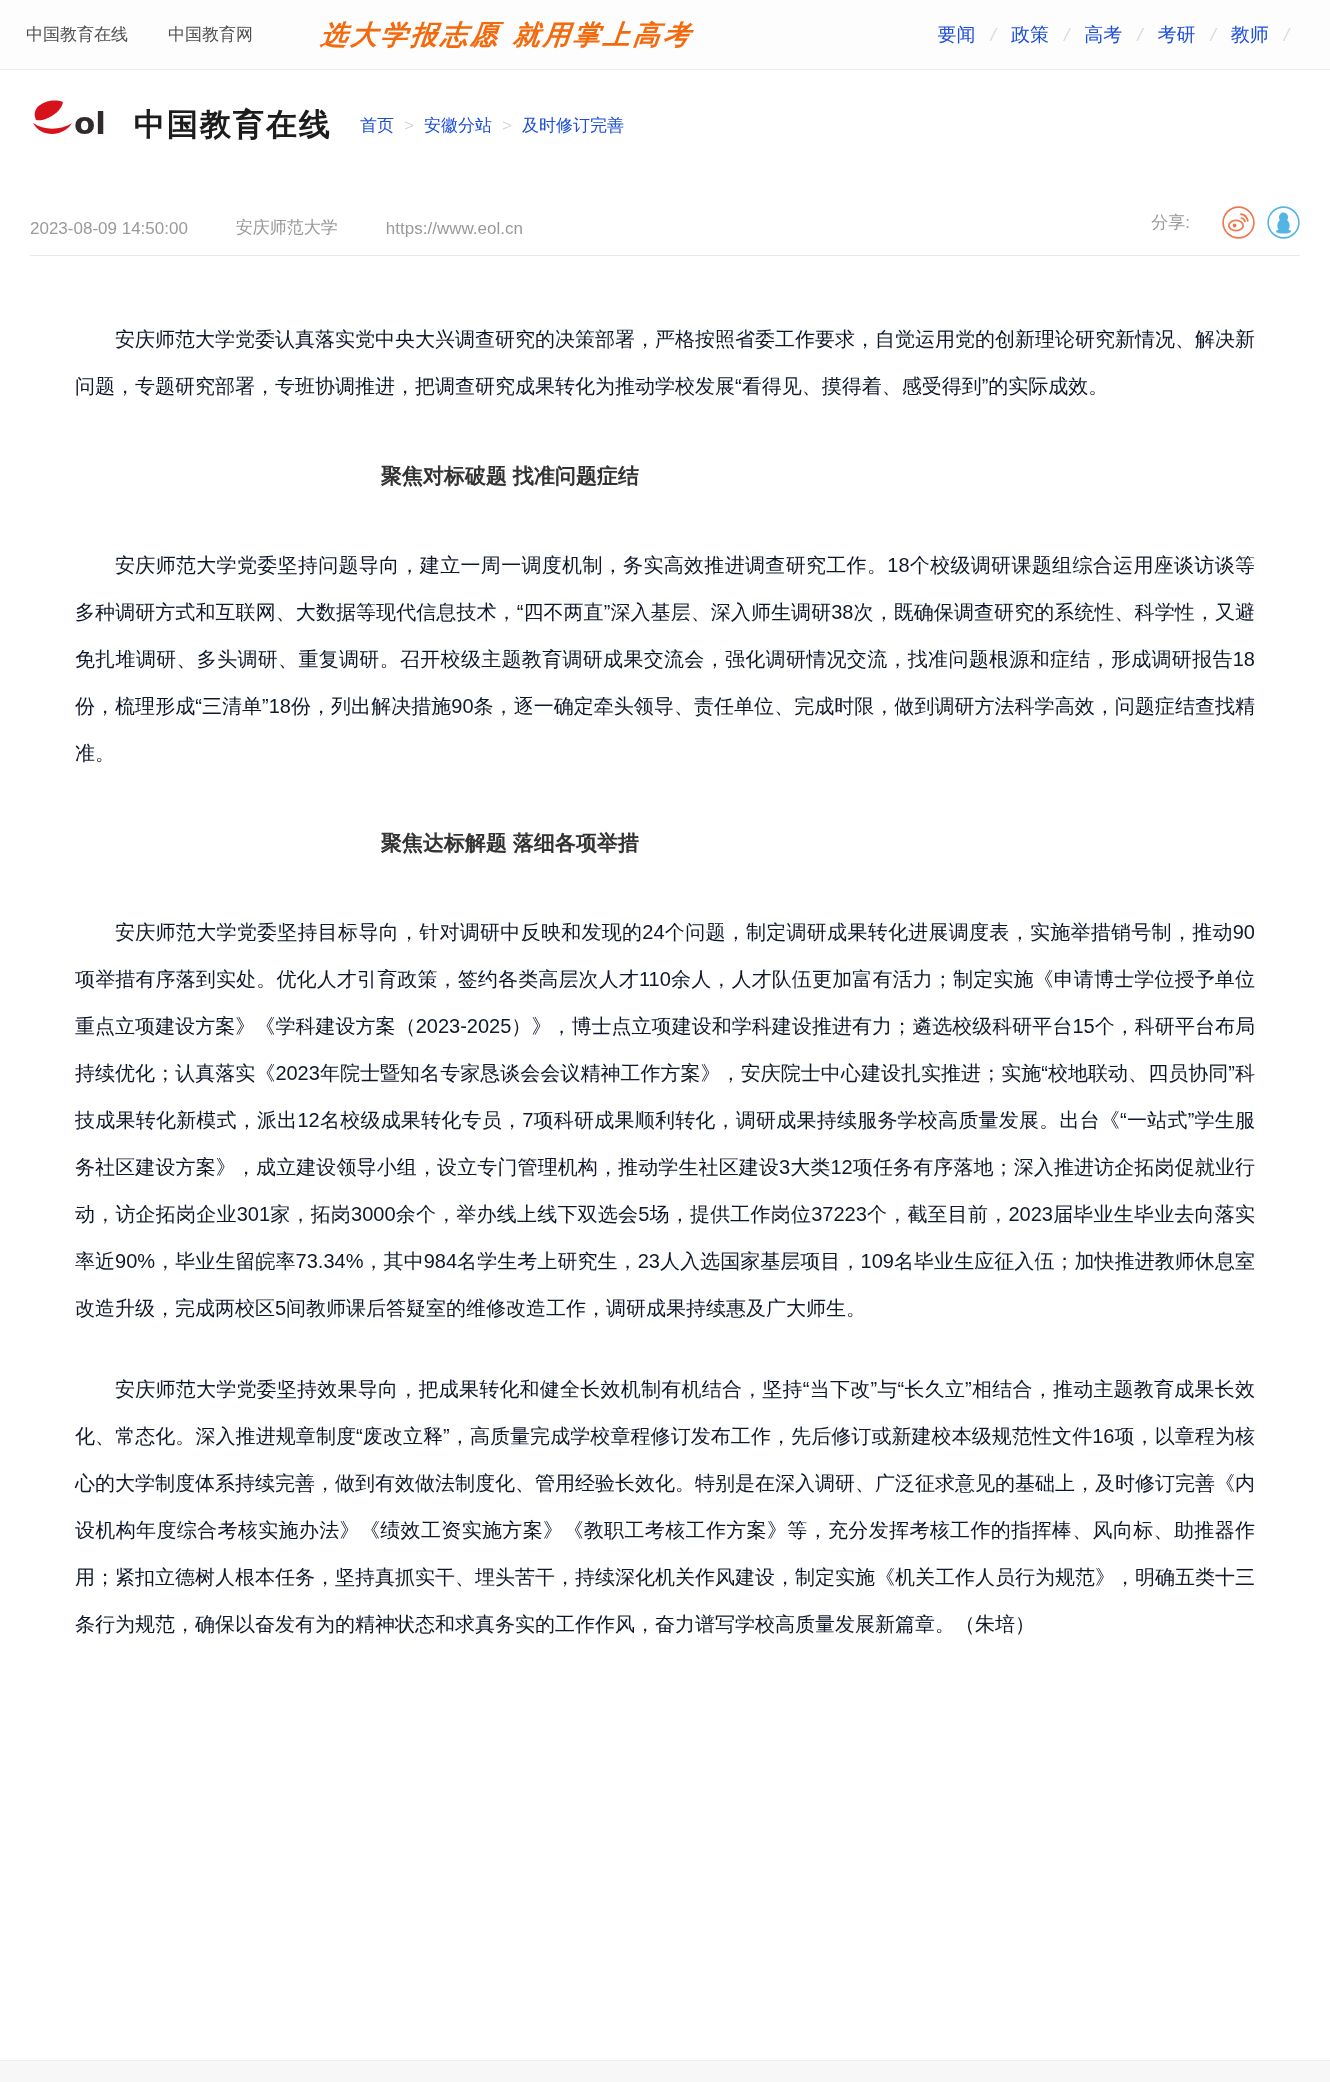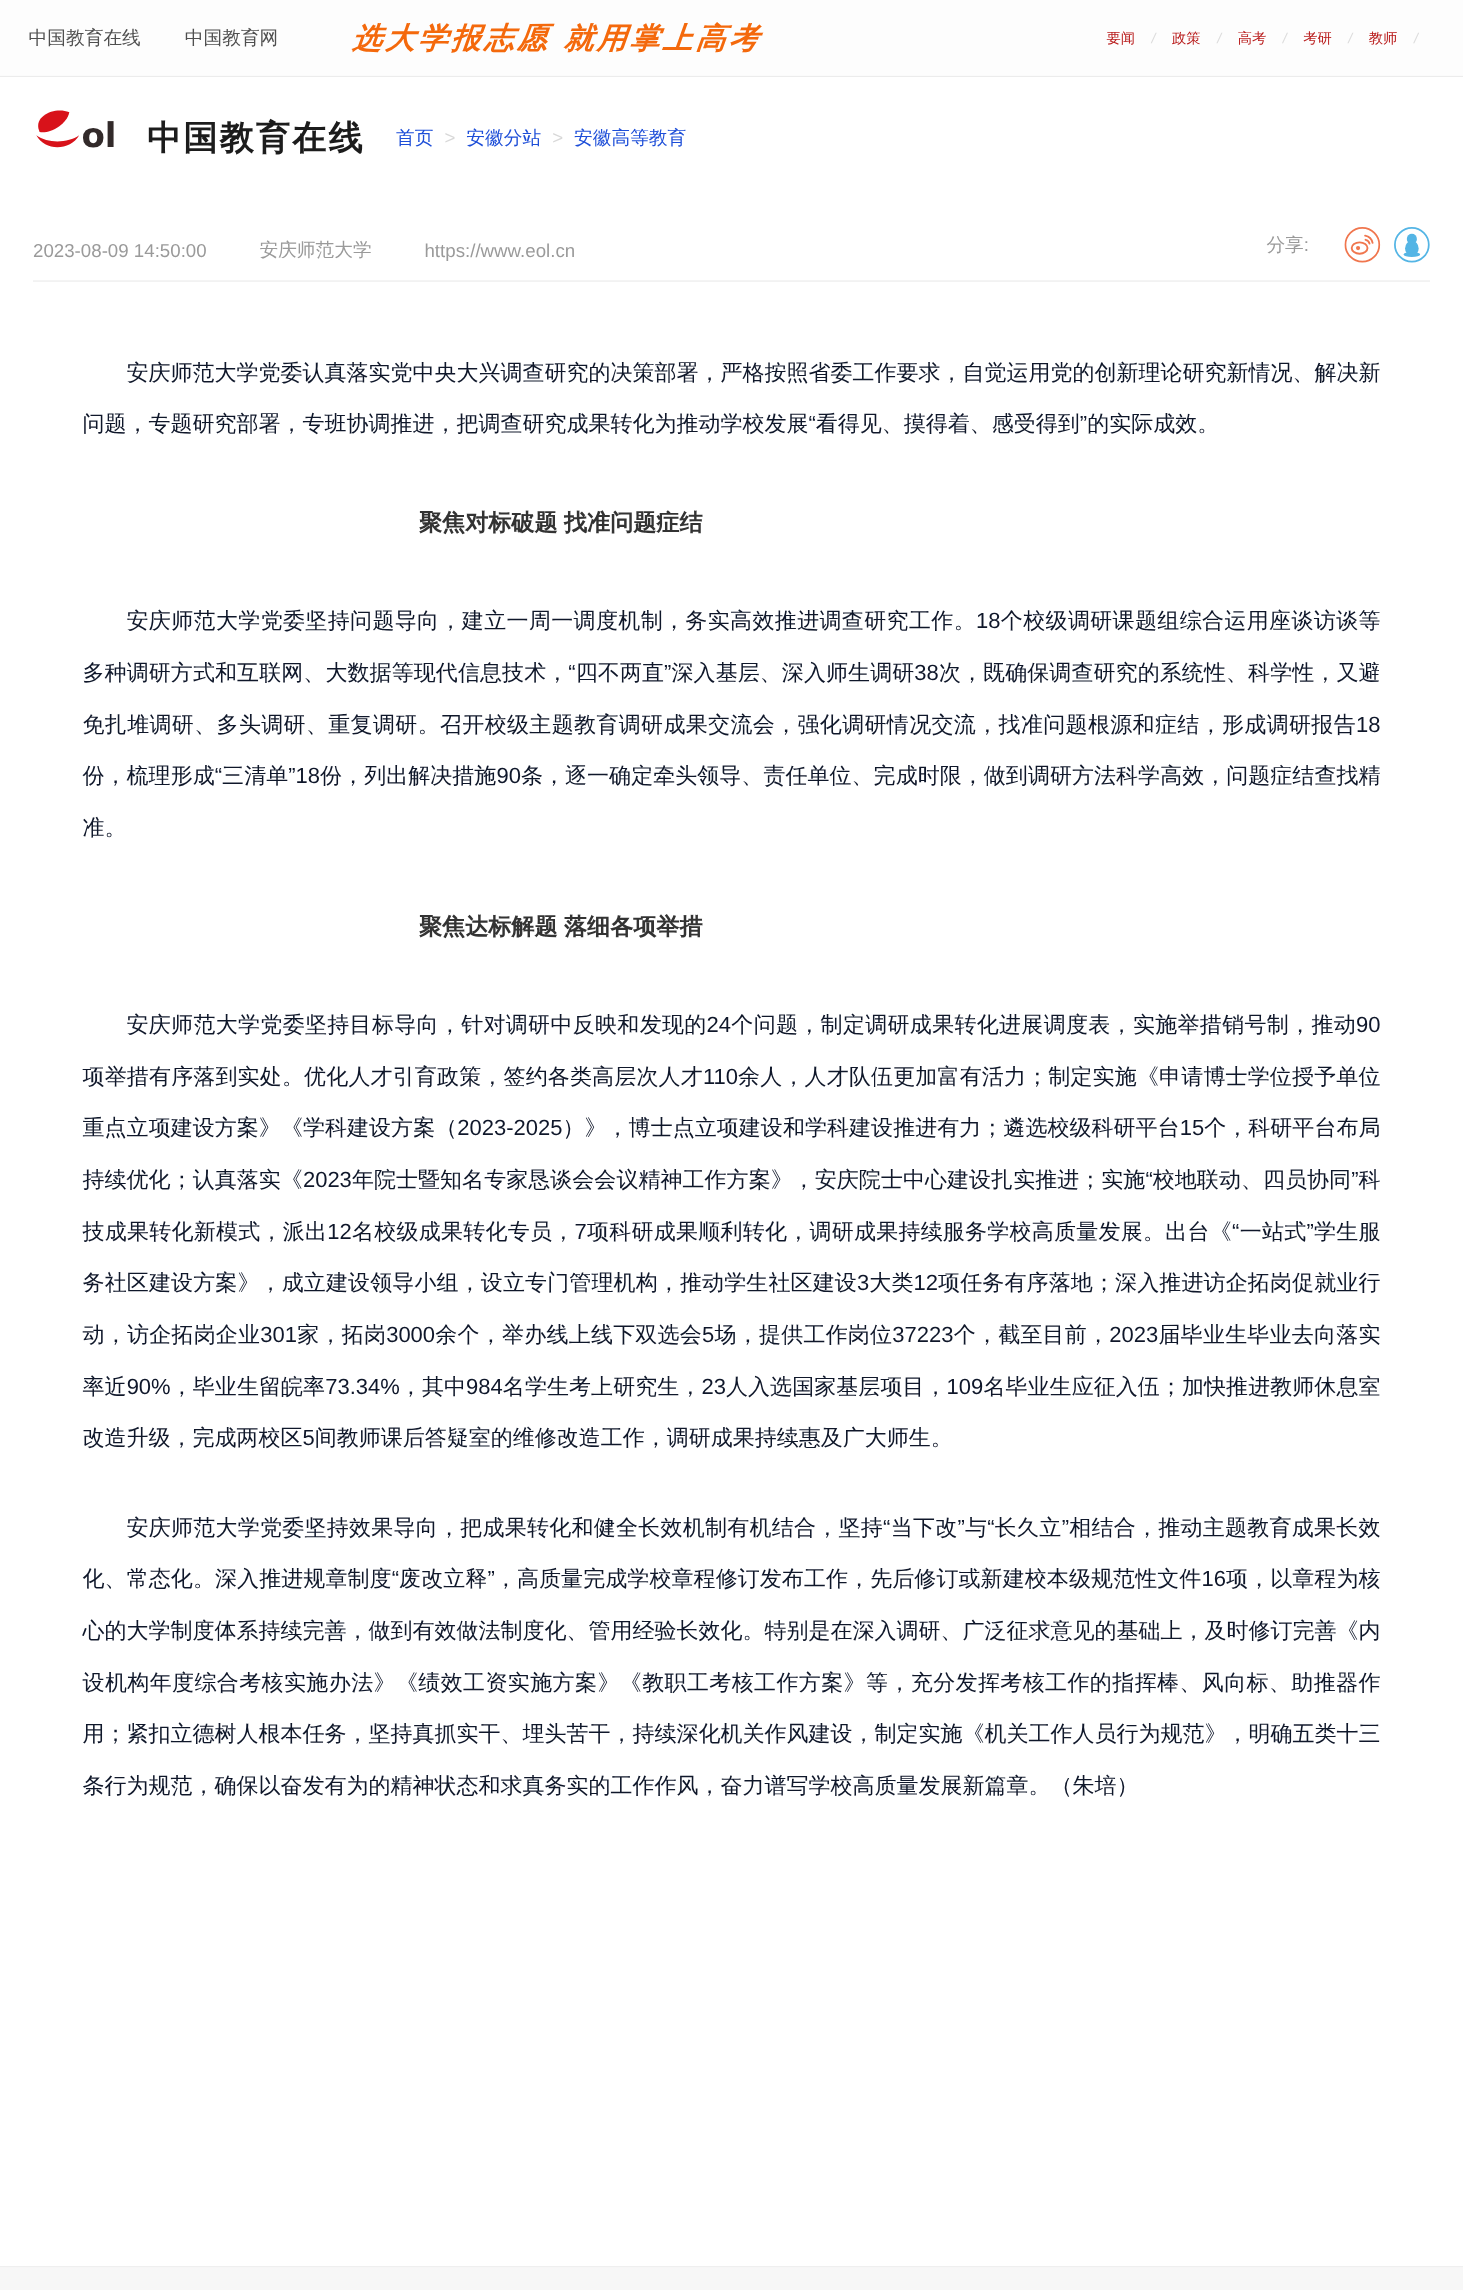--- a/index.html
+++ b/index.html
@@ -20,21 +20,21 @@
     font-size:17px; color:#4f4f4f; margin-right:40px;
     cursor:pointer; white-space:nowrap;
   }
   .slogan {
     margin-left:28px; font-size:27px; font-weight:bold; font-style:italic;
     font-family:"DejaVu Serif", serif; letter-spacing:3px;
     color:#f4690c; transform:skewX(-6deg); white-space:nowrap;
   }
   .topnav { margin-left:auto; display:flex; align-items:center; }
   .nav-item {
-    font-size:13px; color:#b91c1c; cursor:pointer; white-space:nowrap;
+    font-size:19px; color:#1d4ed8; cursor:pointer; white-space:nowrap;
   }
   .nav-item::after {
     content:"/"; color:#dcdcdc; margin:0 15px; font-style:italic; font-weight:normal;
   }
 
   
   .site-header {
     display:flex; align-items:flex-end;
     padding:26px 17px 16px 28px; background:#fff;
   }
@@ -111,21 +111,21 @@
         <path d="M7 21 C4 9 22 1 35 6 C33 17 17 26 8 24 Z" fill="#d8121a"></path>
         <path d="M5 27 C16 35 34 34 44 27 C36 41 13 42 5 27 Z" fill="#d8121a"></path>
         <text x="46" y="38" font-size="31" font-weight="bold" fill="#322a2a" font-family="DejaVu Sans, sans-serif">ol</text>
       </svg>
     </span>
     <span class="brand">中国教育在线</span>
   </div>
   <div class="breadcrumb">
     <span class="crumb">首页</span>
     <span class="crumb">安徽分站</span>
-    <span class="crumb">安徽高等教育</span>
+    <span class="crumb">及时修订完善</span>
   </div>
 </div>
 
 <div class="article">
 
 
   <div class="meta-row">
     <span class="meta-item">2023-08-09 14:50:00</span>
     <span class="meta-item">安庆师范大学</span>
     <span class="meta-item">https://www.eol.cn</span>

